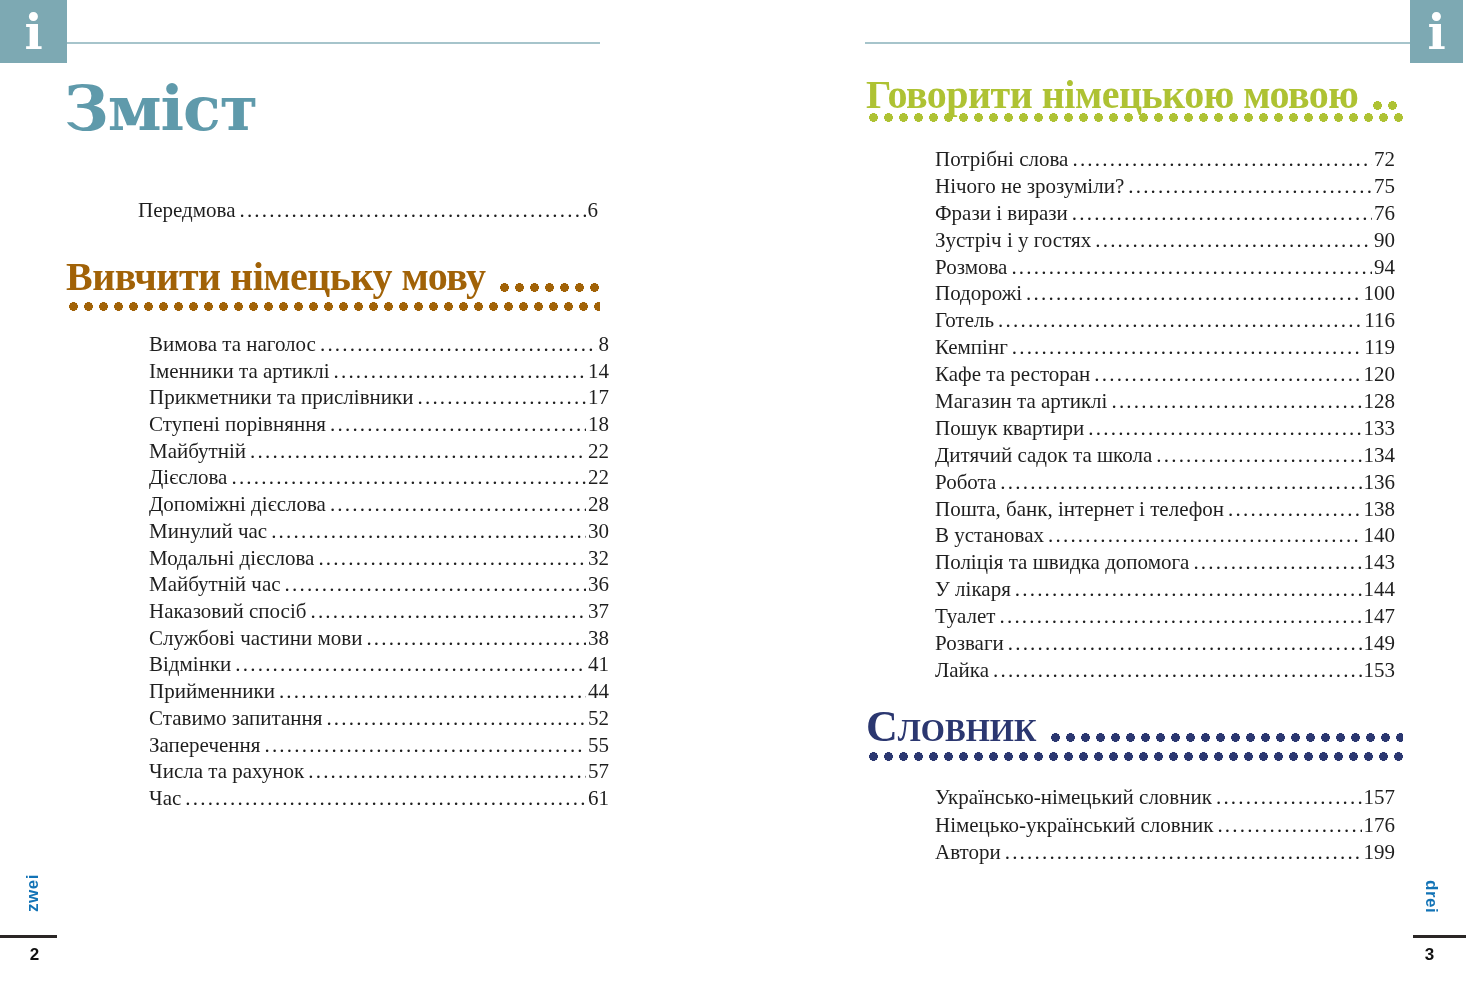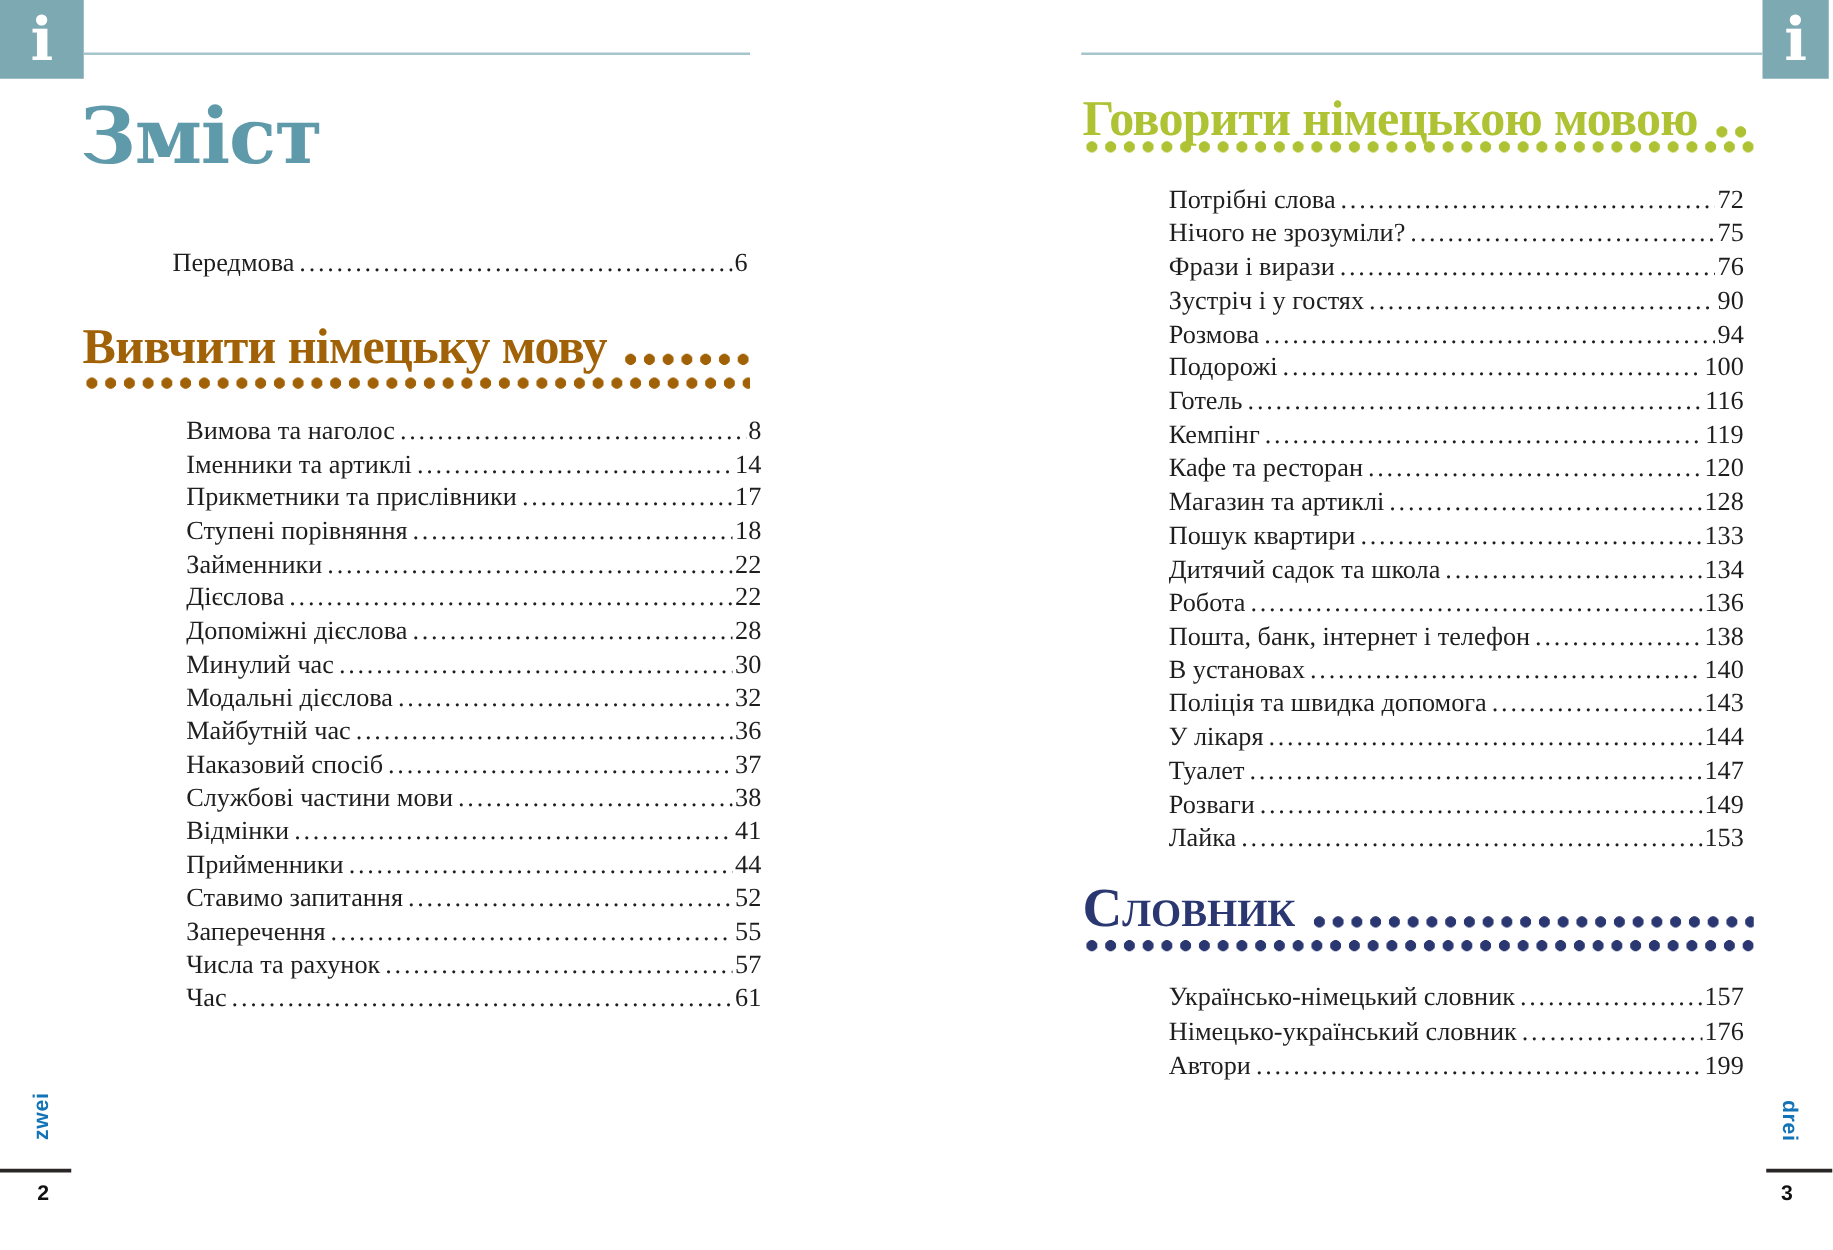--- a/index.html
+++ b/index.html
@@ -151,21 +151,21 @@
           <span class="pagenum">17</span>
         </div>
 
         <div class="toc-row">
           <span class="label">Ступені порівняння</span>
           <span class="leader">............................................................................................................................................</span>
           <span class="pagenum">18</span>
         </div>
 
         <div class="toc-row">
-          <span class="label">Займенники</span>
+          <span class="label">Майбутній</span>
           <span class="leader">............................................................................................................................................</span>
           <span class="pagenum">22</span>
         </div>
 
         <div class="toc-row">
           <span class="label">Дієслова</span>
           <span class="leader">............................................................................................................................................</span>
           <span class="pagenum">22</span>
         </div>
 

